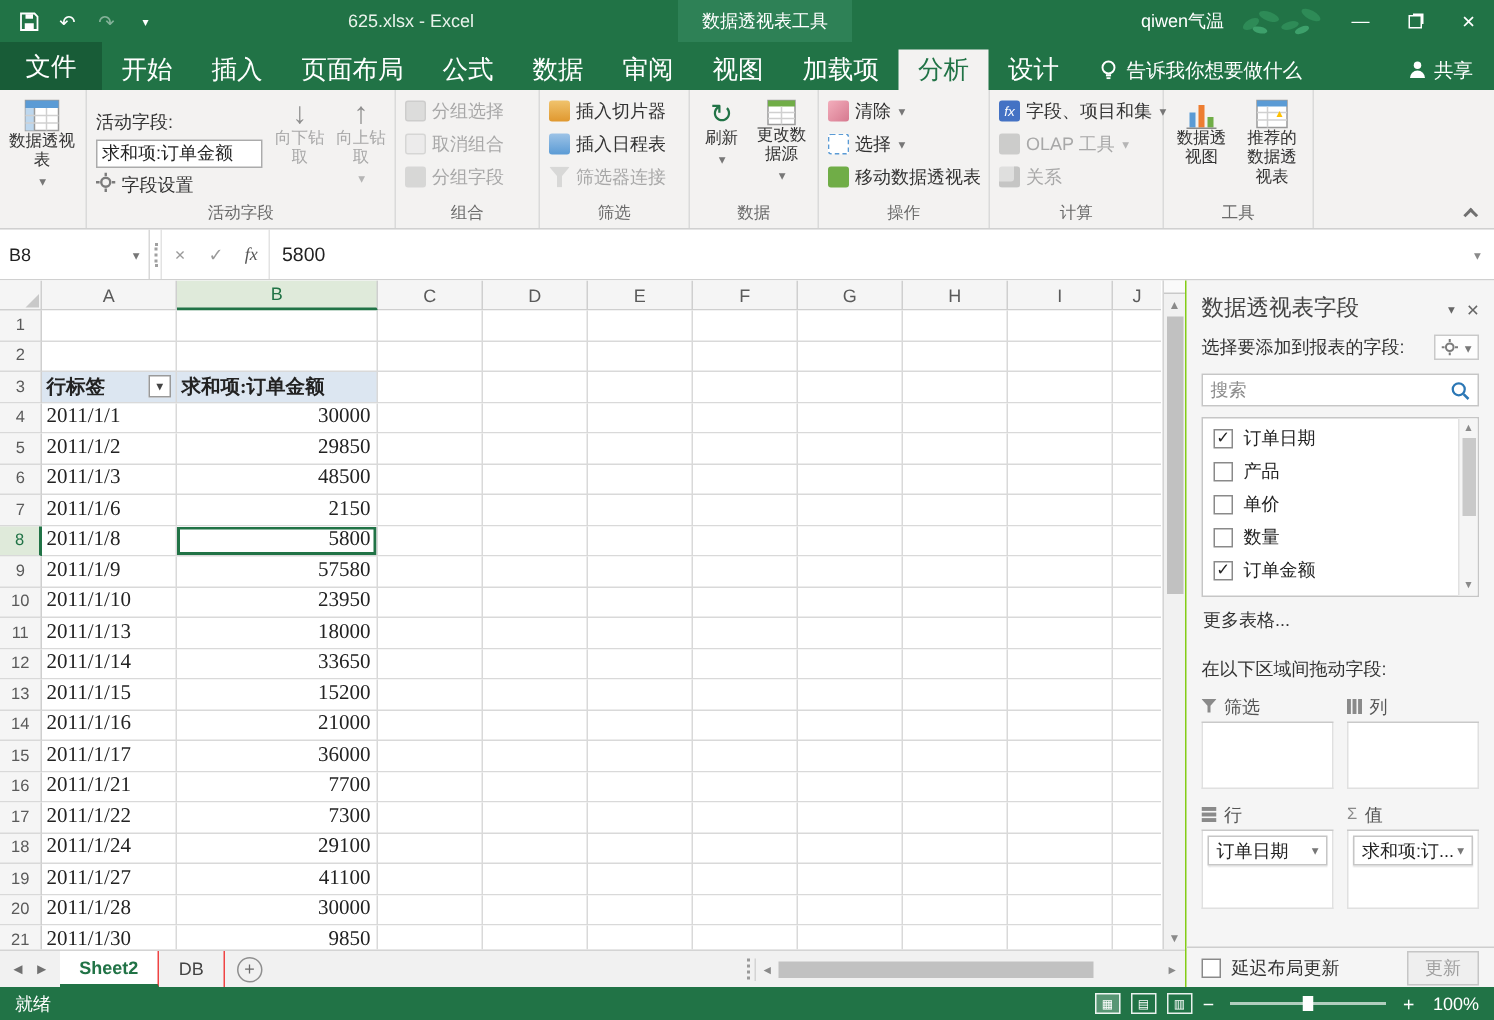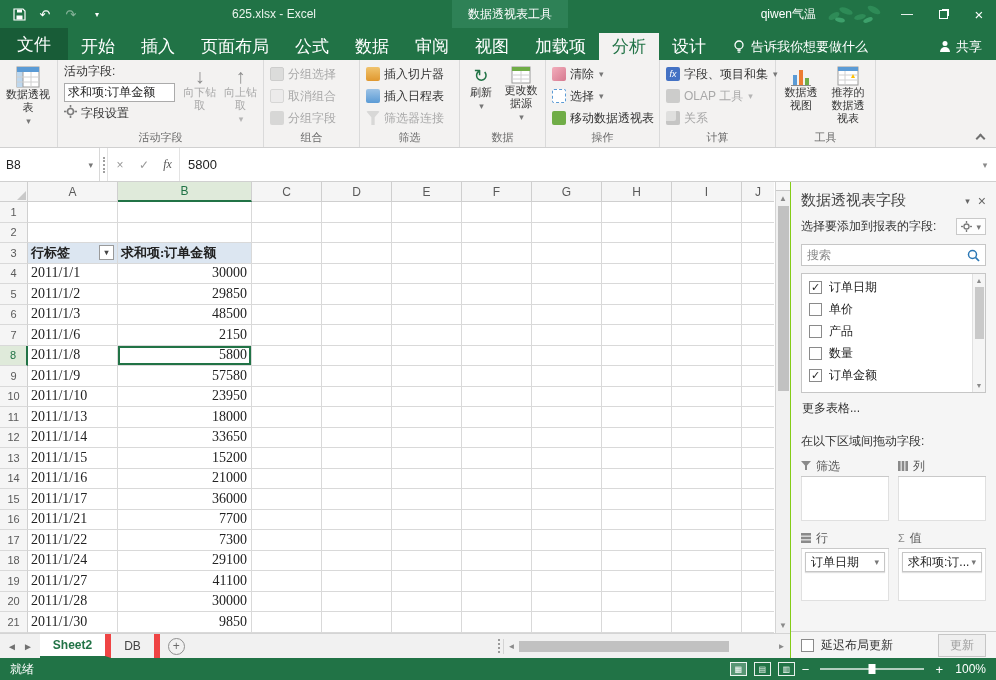--- a/index.html
+++ b/index.html
@@ -50,21 +50,21 @@
 .ic-move{background:#70ad47}
 .ic-fx{background:#4472c4;color:#fff;font-size:9px;font-style:italic;text-align:center;line-height:14px;border-radius:2px}
 .ic-olap{background:#9f9f9f}
 .ic-rel{background:#c9c9c9;box-shadow:inset -4px -4px 0 #8f8f8f}
 .ic-fieldlist{background:#fff;border:1px solid #d09441;box-shadow:inset 0 3px 0 #e8a84f}
 .ic-pm{background:#fff;border:1px solid #b0b0b0;color:#d07a1f;font-size:8px;line-height:12px;text-align:center}
 .ic-fieldhdr{background:#fff;border:1px solid #d09441;box-shadow:inset 0 4px 0 #f0c37a}
 .ic-group{background:#aac6e4;border:1px solid #7da7cf}
 .ic-ungroup{background:#e4e4e4;border:1px solid #b5b5b5}
 .ic-groupfield{background:#e5b079}
-.af-left{display:flex;flex-direction:column;gap:3px;padding:2px 4px 0;width:120px}
+.af-left{display:flex;flex-direction:column;gap:3px;padding:12px 4px 0;width:120px}
 .af-caption{font-size:12px;color:#333}
 .af-input{height:19px;background:#fff;border:1px solid #ababab;font-size:12px;padding:0 3px;display:flex;align-items:center;overflow:hidden;white-space:nowrap}
 .af-settings{height:20px;display:flex;align-items:flex-start;gap:4px;font-size:12px;color:#333}
 .bigarrow{font-size:20px;line-height:20px;color:#8f8f8f}
 .ribbon-collapse{position:absolute;right:8px;bottom:4px;width:16px;height:12px;display:flex;align-items:center;justify-content:center}
 .chev-up{width:7px;height:7px;border-left:2px solid #707070;border-top:2px solid #707070;transform:rotate(45deg);margin-top:3px}
 
 
 .fbar{flex:0 0 34px;background:#fff;border-bottom:1px solid #d0d0d0;display:flex;align-items:stretch}
 .namebox{width:100px;border-right:1px solid #d8d8d8;display:flex;align-items:center;padding:0 6px;gap:6px;font-size:12px;color:#222}
@@ -101,21 +101,21 @@
 .cw-J{width:32px;flex:0 0 32px;border-right:none}
 .vscroll{width:15px;flex:0 0 15px;background:#f1f1f1;border-left:1px solid #d4d4d4;display:flex;flex-direction:column;align-items:center}
 .vs-split{height:9px;width:100%;border-bottom:1px solid #c9c9c9;background:#fafafa}
 .vs-btn{height:15px;width:100%;display:flex;align-items:center;justify-content:center;color:#8a8a8a;font-size:8px}
 .vs-thumb{width:11px;height:185px;background:#c1c1c1}
 .vs-fill{flex:1}
 
 
 .tabbar{flex:0 0 25px;background:#f1f1f1;border-top:1px solid #d4d4d4;display:flex;align-items:center}
 .snav{display:flex;gap:6px;padding:0 7px;color:#717171;font-size:10px}
-.stab{height:24px;padding:4px 13px;display:flex;align-items:center;font-size:12px;border-right:6px solid #ef4444;color:#444;background:#f1f1f1}
+.stab{height:24px;padding:4px 13px;display:flex;align-items:center;font-size:12px;border-right:1px solid #ef4444;color:#444;background:#f1f1f1}
 .stab.active{background:#fff;color:#217346;font-weight:bold;border-bottom:2px solid #217346}
 .addsheet{width:17px;height:17px;border:1px solid #8f8f8f;border-radius:50%;display:flex;align-items:center;justify-content:center;color:#6b6b6b;font-size:12px;margin-left:8px}
 .hsplit{margin-left:auto;width:8px;display:flex;align-items:center;justify-content:center}
 .hsplit span{border-left:2px dotted #9a9a9a;height:14px}
 .hscroll{width:286px;height:15px;background:#f1f1f1;display:flex;align-items:center;margin-right:1px;border-left:1px solid #d4d4d4}
 .hs-btn{width:15px;display:flex;align-items:center;justify-content:center;color:#8a8a8a;font-size:8px}
 .hs-thumb{width:210px;height:11px;background:#c1c1c1}
 .hs-fill{flex:1}
 
 
@@ -801,25 +801,25 @@
         </span>
       </div>
       <div class="p-list">
         <div class="p-list-items" id="field-list-items">
             <div class="field-row">
               <span class="cb on"></span>
               <span>订单日期</span>
             </div>
             <div class="field-row">
               <span class="cb"></span>
-              <span>单价</span>
+              <span>产品</span>
             </div>
             <div class="field-row">
               <span class="cb"></span>
-              <span>产品</span>
+              <span>单价</span>
             </div>
             <div class="field-row">
               <span class="cb"></span>
               <span>数量</span>
             </div>
             <div class="field-row">
               <span class="cb on"></span>
               <span>订单金额</span>
             </div>
           </div>

